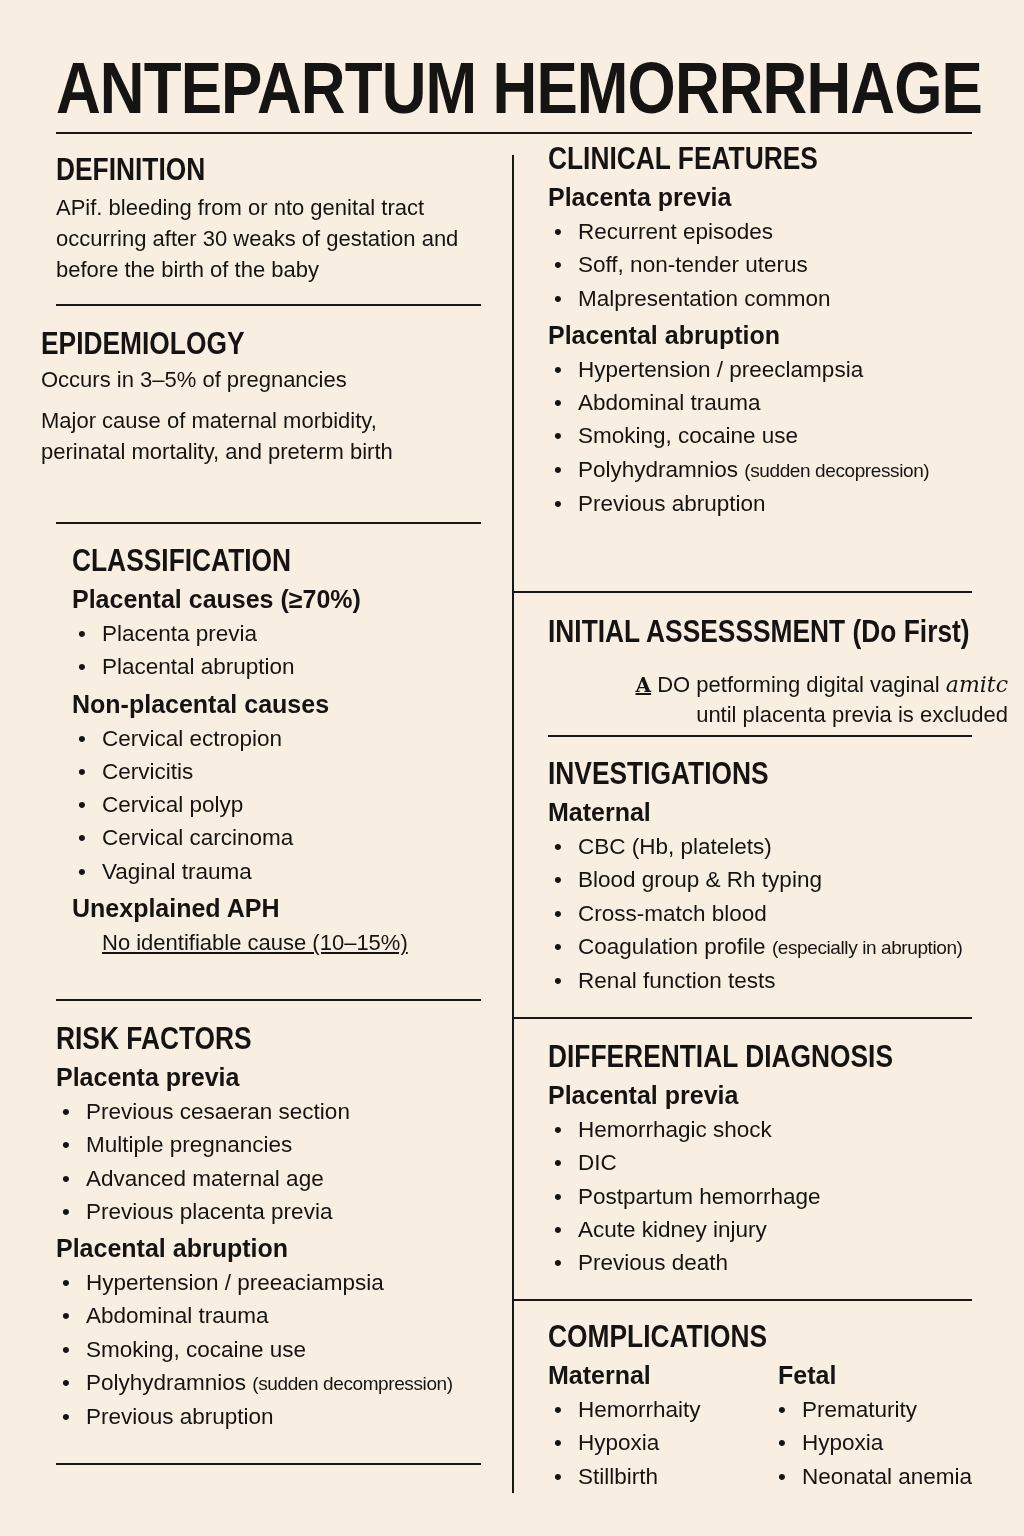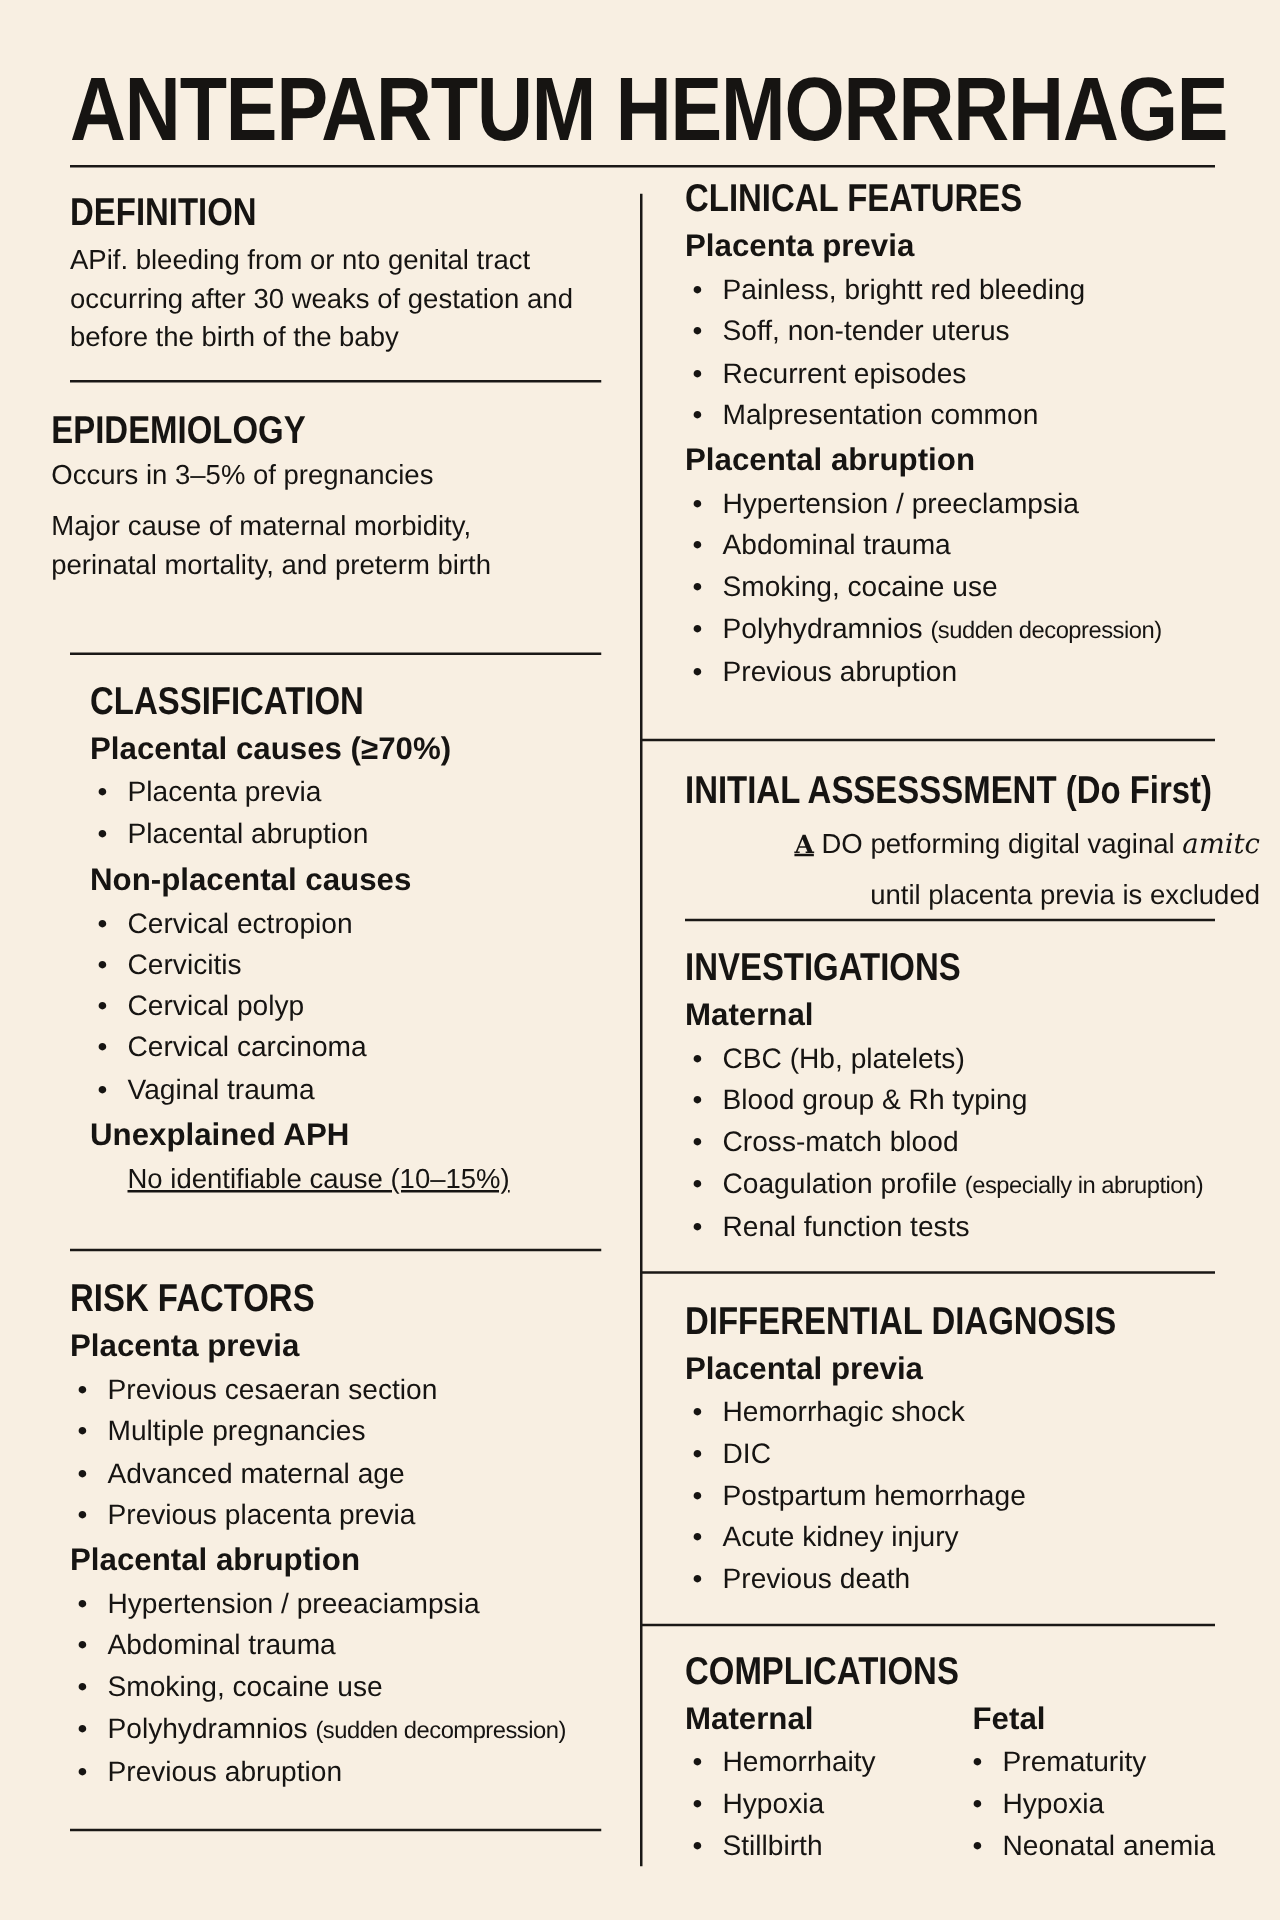--- a/index.html
+++ b/index.html
@@ -93,39 +93,38 @@
     <li><span>Polyhydramnios</span> <span class="small">(sudden decompression)</span></li>
     <li>Previous abruption</li>
   </ul>
 </div>
 <div class="hrule" style="left:56px; top:1463px; width:425px;"></div>
 
 <div class="section" style="left:548px; top:141px; width:460px;">
   <h2 class="sec-head">CLINICAL FEATURES</h2>
   <div class="sub-head">Placenta previa</div>
   <ul class="bullets">
-    <li>Painless, brightt red bleeding</li>
+    <li>Recurrent episodes</li>
     <li>Soff, non-tender uterus</li>
-    <li>Recurrent episodes</li>
     <li>Malpresentation common</li>
   </ul>
   <div class="sub-head">Placental abruption</div>
   <ul class="bullets">
     <li>Hypertension / preeclampsia</li>
     <li>Abdominal  trauma</li>
     <li>Smoking, cocaine use</li>
     <li><span>Polyhydramnios</span> <span class="small">(sudden decopression)</span></li>
     <li>Previous abruption</li>
   </ul>
 </div>
 <div class="hrule" style="left:512px; top:591px; width:460px;"></div>
 
 <div class="section" style="left:548px; top:614px; width:460px;text-align:right;">
   <h2 class="sec-head">INITIAL ASSESSSMENT (Do First)</h2>
-  <p class="para" style="margin-top:5px; line-height:40px;">
+  <p class="para" style="margin-top:20px; line-height:29px;">
     <span class="warn-icon">A</span>
     <span>DO petforming digital vaginal</span>
     <span class="ital">amitc</span><br>
     <span>until placenta previa is excluded</span>
   </p>
 </div>
 <div class="hrule" style="left:548px; top:735px; width:424px;"></div>
 
 <div class="section" style="left:548px; top:756px; width:470px;">
   <h2 class="sec-head">INVESTIGATIONS</h2>

